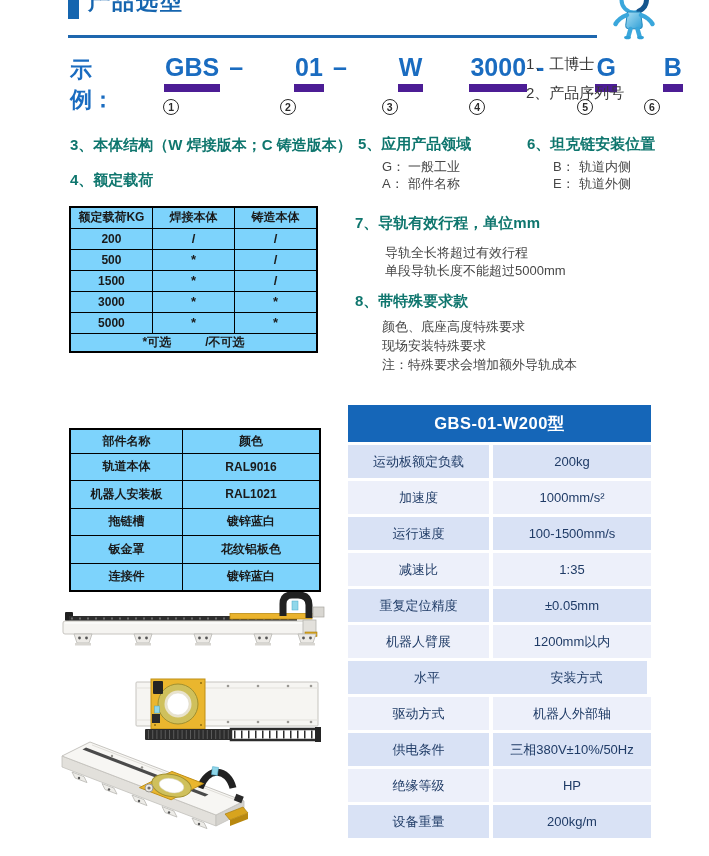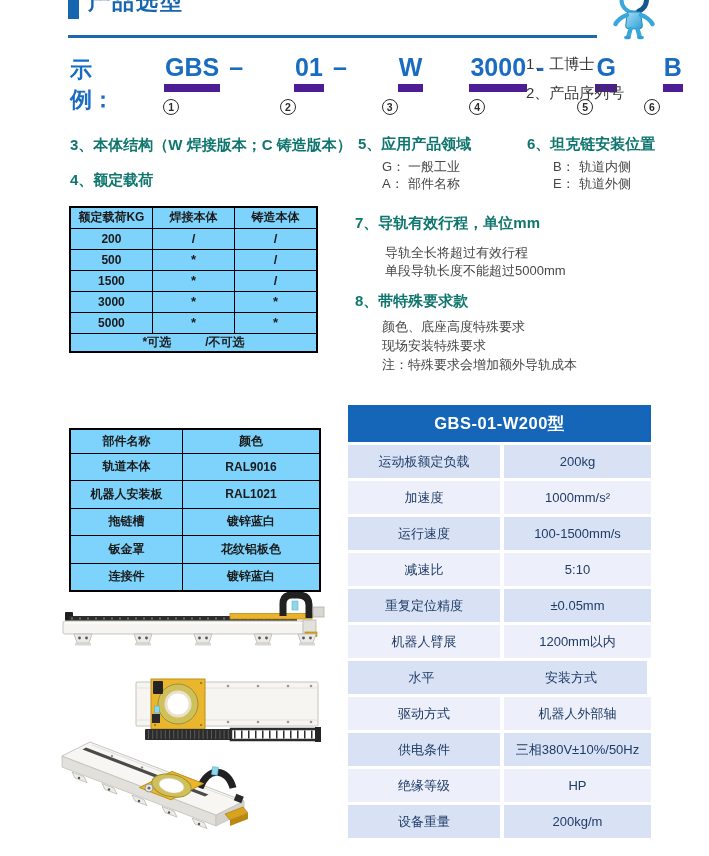--- a/index.html
+++ b/index.html
@@ -49,21 +49,21 @@
   .parts-table td { height:27.5px; font-size:11.5px; font-weight:600; }
   .parts-table col.c1 { width:45%; }
 
   
   .spec { position:absolute; left:348px; top:405px; width:303px; }
   .spec-header { height:37px; background:#1566b8; color:#fff; font-size:16.5px; font-weight:bold;
                  display:flex; align-items:center; justify-content:center; letter-spacing:0.5px; }
   .spec-row { display:flex; margin-top:3px; height:33px; }
   .spec-row .cell { display:flex; align-items:center; justify-content:center;
                     font-size:13px; font-weight:500; color:#1f3b66; }
-  .spec-row .lab { width:152px; margin-right:4px; }
+  .spec-row .lab { width:141px; margin-right:4px; }
   .spec-row .val { flex:1; }
   .spec-rows .spec-row:nth-child(odd)  .cell { background:#d9e2f5; }
   .spec-rows .spec-row:nth-child(even) .cell { background:#edf0fa; }
 
   
   .illus { position:absolute; }
 </style>
 </head>
 <body>
 
@@ -258,21 +258,21 @@
       <div class="spec-row">
         <div class="cell lab">加速度</div>
         <div class="cell val">1000mm/s²</div>
       </div>
       <div class="spec-row">
         <div class="cell lab">运行速度</div>
         <div class="cell val">100-1500mm/s</div>
       </div>
       <div class="spec-row">
         <div class="cell lab">减速比</div>
-        <div class="cell val">5:10</div>
+        <div class="cell val">1:35</div>
       </div>
       <div class="spec-row">
         <div class="cell lab">重复定位精度</div>
         <div class="cell val">±0.05mm</div>
       </div>
       <div class="spec-row">
         <div class="cell lab">机器人臂展</div>
         <div class="cell val">1200mm以内</div>
       </div>
       <div class="spec-row">

